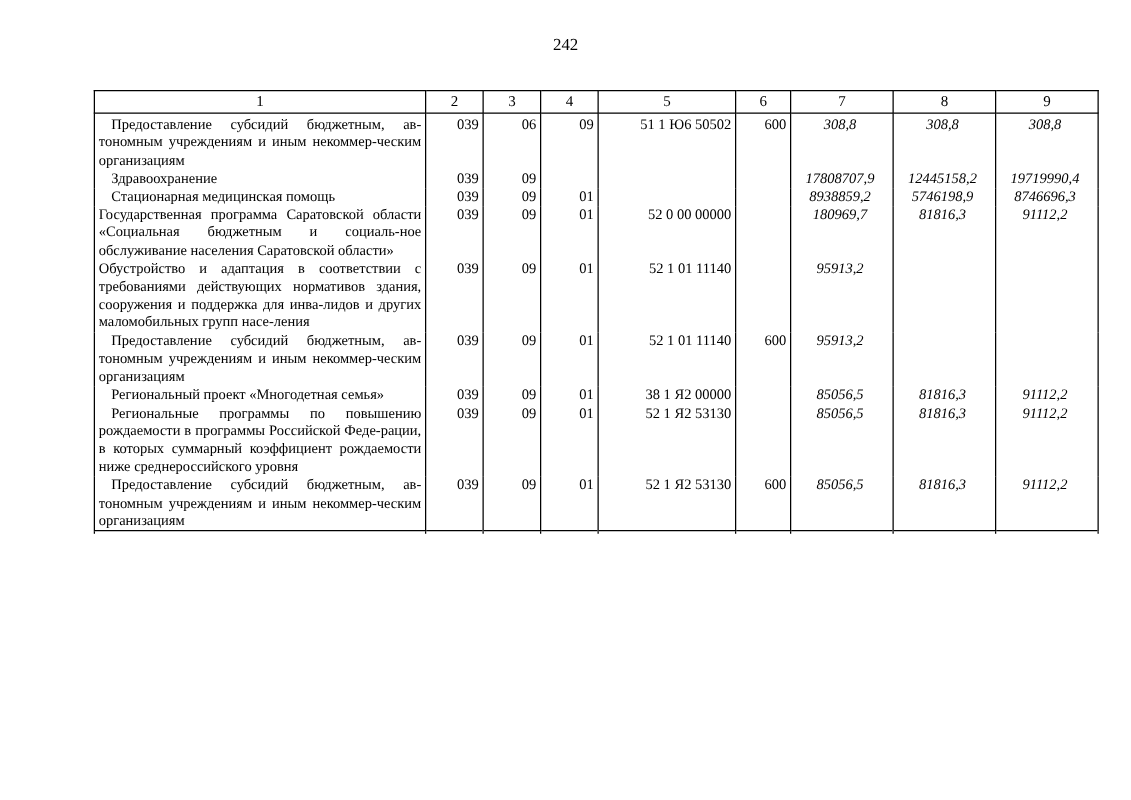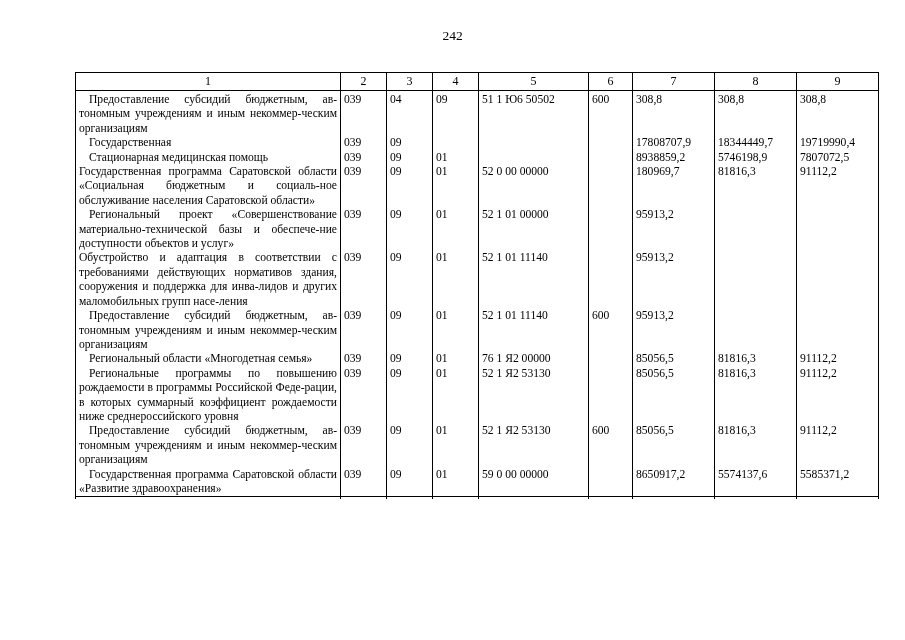--- a/index.html
+++ b/index.html
@@ -84,22 +84,22 @@
   }
   .name {
     text-align: justify;
     text-align-last: left;
     hyphens: manual;
   }
   .name.indent {
     text-indent: 10px;
     margin-top: 48px;
   }
-  .ctr { text-align: left; }
-  .rt  { text-align: left; padding-right: 6px !important; }
+  .ctr { text-align: right; }
+  .rt  { text-align: center; padding-right: 6px !important; font-style: italic; }
   .bottom-align { vertical-align: bottom; }
   .nowrap { white-space: nowrap; }
 </style>
 </head>
 <body>
 
 <div class="page">
 
   <div class="page-number">242</div>
 
@@ -127,76 +127,65 @@
           <th>7</th>
           <th>8</th>
           <th>9</th>
         </tr>
       </thead>
       <tbody>
 
         <tr class="first">
           <td class="name indent">Предоставление субсидий бюджетным, ав-тономным учреждениям и иным некоммер-ческим организациям</td>
           <td class="ctr bottom-align">039</td>
-          <td class="ctr bottom-align">04</td>
+          <td class="ctr bottom-align">06</td>
           <td class="ctr bottom-align">09</td>
           <td class="ctr bottom-align nowrap">51 1 Ю6 50502</td>
           <td class="ctr bottom-align">600</td>
           <td class="rt bottom-align">308,8</td>
           <td class="rt bottom-align">308,8</td>
           <td class="rt bottom-align">308,8</td>
         </tr>
 
         <tr>
-          <td class="name indent">Государственная</td>
+          <td class="name indent">Здравоохранение</td>
           <td class="ctr">039</td>
           <td class="ctr">09</td>
           <td class="ctr"></td>
           <td class="ctr nowrap"></td>
           <td class="ctr"></td>
           <td class="rt">17808707,9</td>
-          <td class="rt">18344449,7</td>
+          <td class="rt">12445158,2</td>
           <td class="rt">19719990,4</td>
         </tr>
 
         <tr>
           <td class="name indent">Стационарная медицинская помощь</td>
           <td class="ctr">039</td>
           <td class="ctr">09</td>
           <td class="ctr">01</td>
           <td class="ctr nowrap"></td>
           <td class="ctr"></td>
           <td class="rt">8938859,2</td>
           <td class="rt">5746198,9</td>
-          <td class="rt">7807072,5</td>
+          <td class="rt">8746696,3</td>
         </tr>
 
         <tr>
           <td class="name">Государственная программа Саратовской области «Социальная бюджетным и социаль-ное обслуживание населения Саратовской области»</td>
           <td class="ctr bottom-align">039</td>
           <td class="ctr bottom-align">09</td>
           <td class="ctr bottom-align">01</td>
           <td class="ctr bottom-align nowrap">52 0 00 00000</td>
           <td class="ctr bottom-align"></td>
           <td class="rt bottom-align">180969,7</td>
           <td class="rt bottom-align">81816,3</td>
           <td class="rt bottom-align">91112,2</td>
         </tr>
 
-        <tr>
-          <td class="name indent">Региональный проект «Совершенствование материально-технической базы и обеспече-ние доступности объектов и услуг»</td>
-          <td class="ctr bottom-align">039</td>
-          <td class="ctr bottom-align">09</td>
-          <td class="ctr bottom-align">01</td>
-          <td class="ctr bottom-align nowrap">52 1 01 00000</td>
-          <td class="ctr bottom-align"></td>
-          <td class="rt bottom-align">95913,2</td>
-          <td class="rt bottom-align"></td>
-          <td class="rt bottom-align"></td>
-        </tr>
 
         <tr>
           <td class="name">Обустройство и адаптация в соответствии с требованиями действующих нормативов здания, сооружения и поддержка для инва-лидов и других маломобильных групп насе-ления</td>
           <td class="ctr bottom-align">039</td>
           <td class="ctr bottom-align">09</td>
           <td class="ctr bottom-align">01</td>
           <td class="ctr bottom-align nowrap">52 1 01 11140</td>
           <td class="ctr bottom-align"></td>
           <td class="rt bottom-align">95913,2</td>
           <td class="rt bottom-align"></td>
@@ -209,25 +198,25 @@
           <td class="ctr bottom-align">09</td>
           <td class="ctr bottom-align">01</td>
           <td class="ctr bottom-align nowrap">52 1 01 11140</td>
           <td class="ctr bottom-align">600</td>
           <td class="rt bottom-align">95913,2</td>
           <td class="rt bottom-align"></td>
           <td class="rt bottom-align"></td>
         </tr>
 
         <tr>
-          <td class="name indent">Региональный области «Многодетная семья»</td>
+          <td class="name indent">Региональный проект «Многодетная семья»</td>
           <td class="ctr">039</td>
           <td class="ctr">09</td>
           <td class="ctr">01</td>
-          <td class="ctr nowrap">76 1 Я2 00000</td>
+          <td class="ctr nowrap">38 1 Я2 00000</td>
           <td class="ctr"></td>
           <td class="rt">85056,5</td>
           <td class="rt">81816,3</td>
           <td class="rt">91112,2</td>
         </tr>
 
         <tr>
           <td class="name indent">Региональные программы по повышению рождаемости в программы Российской Феде-рации, в которых суммарный коэффициент рождаемости ниже среднероссийского уровня</td>
           <td class="ctr bottom-align">039</td>
           <td class="ctr bottom-align">09</td>
@@ -244,31 +233,20 @@
           <td class="ctr bottom-align">039</td>
           <td class="ctr bottom-align">09</td>
           <td class="ctr bottom-align">01</td>
           <td class="ctr bottom-align nowrap">52 1 Я2 53130</td>
           <td class="ctr bottom-align">600</td>
           <td class="rt bottom-align">85056,5</td>
           <td class="rt bottom-align">81816,3</td>
           <td class="rt bottom-align">91112,2</td>
         </tr>
 
-        <tr>
-          <td class="name indent">Государственная программа Саратовской области «Развитие здравоохранения»</td>
-          <td class="ctr bottom-align">039</td>
-          <td class="ctr bottom-align">09</td>
-          <td class="ctr bottom-align">01</td>
-          <td class="ctr bottom-align nowrap">59 0 00 00000</td>
-          <td class="ctr bottom-align"></td>
-          <td class="rt bottom-align">8650917,2</td>
-          <td class="rt bottom-align">5574137,6</td>
-          <td class="rt bottom-align">5585371,2</td>
-        </tr>
 
         <tr class="closing">
           <td></td>
           <td></td>
           <td></td>
           <td></td>
           <td></td>
           <td></td>
           <td></td>
           <td></td>

